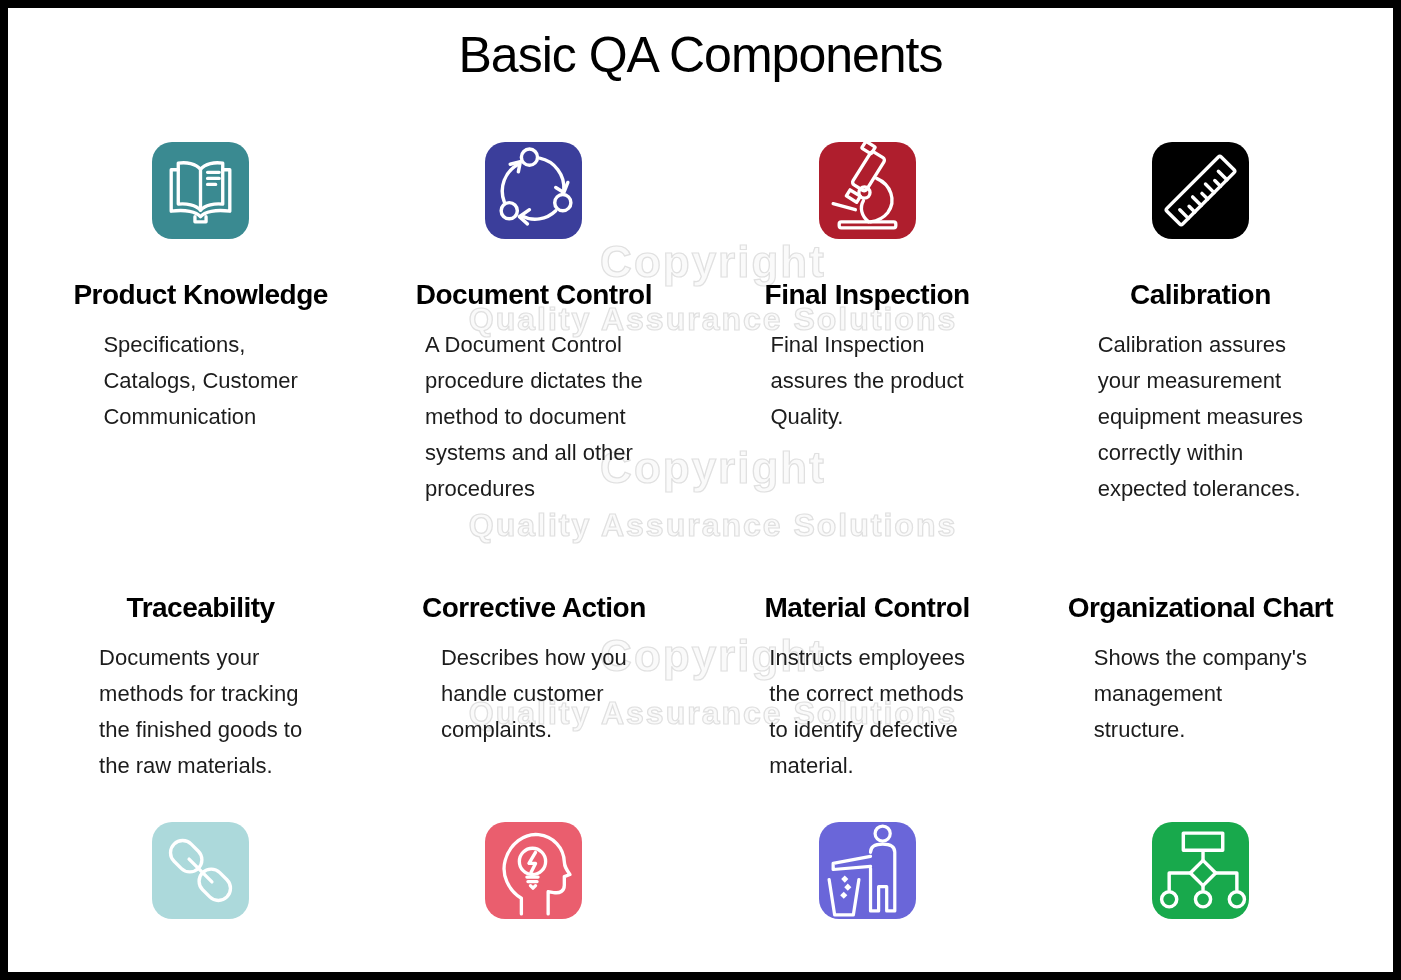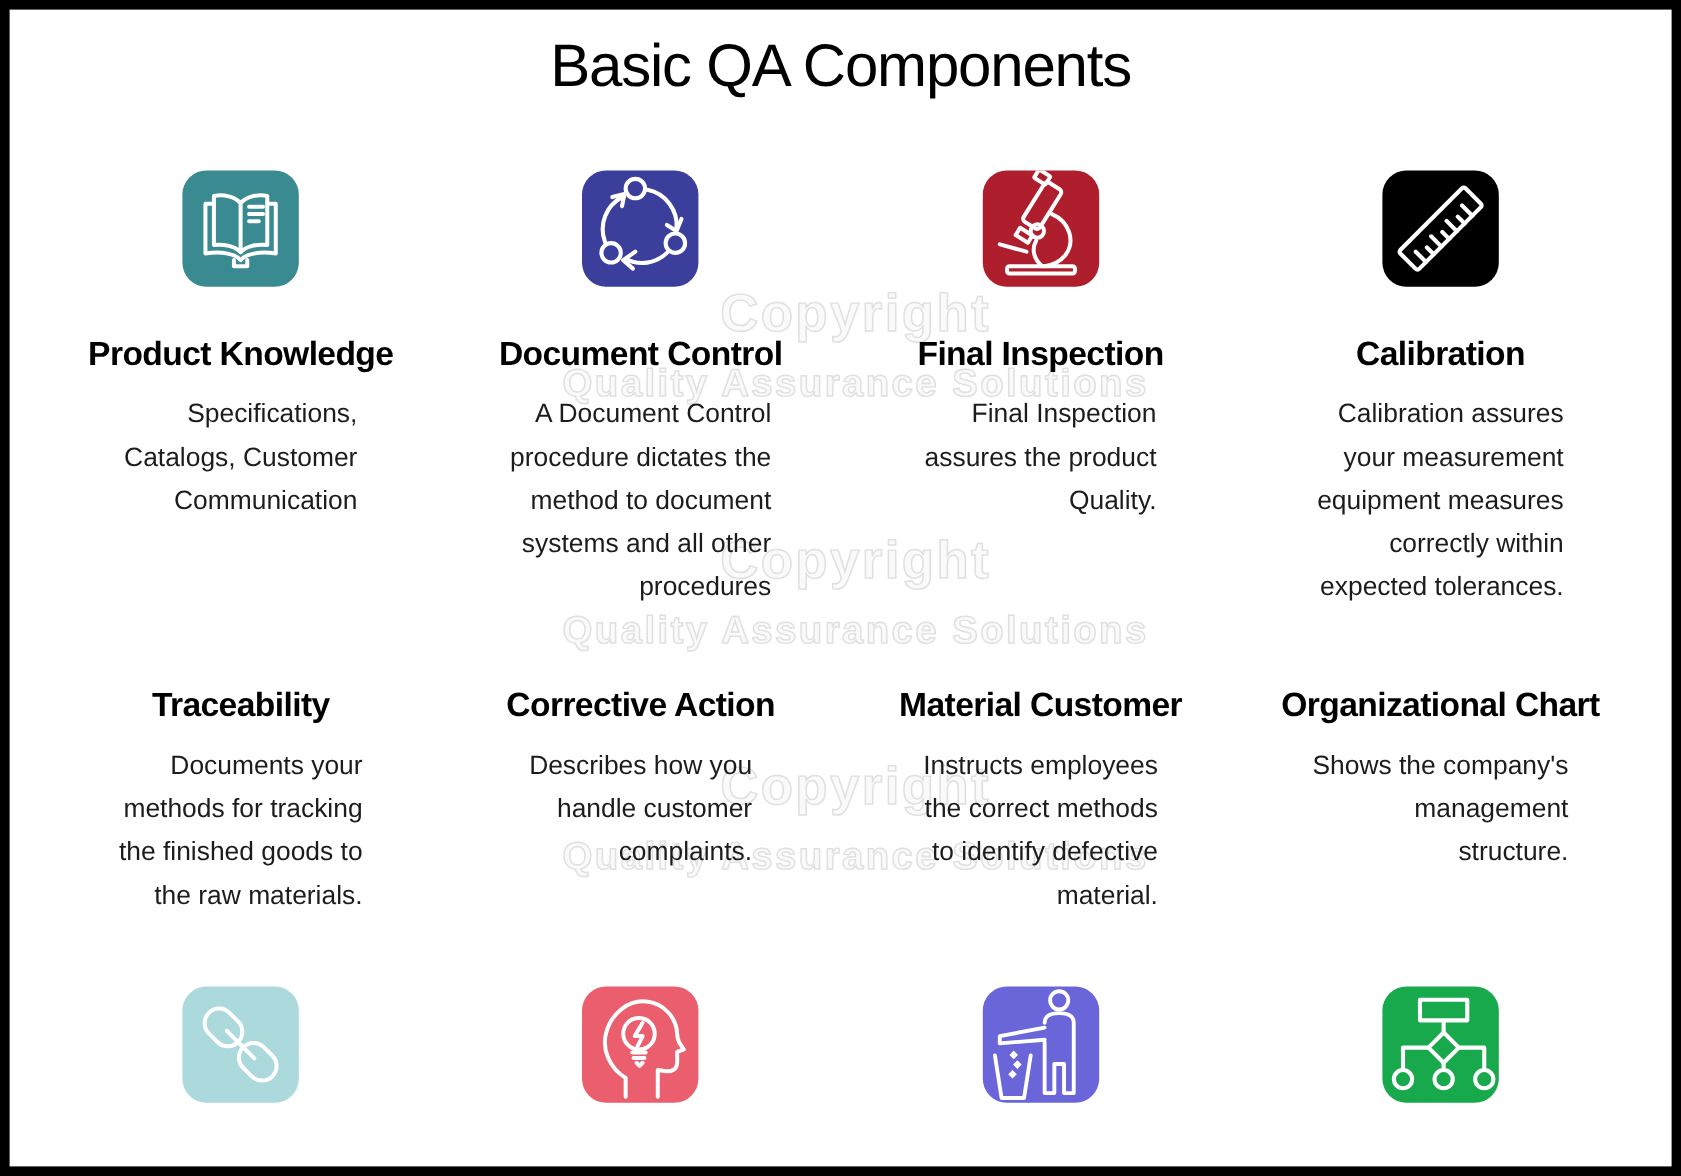--- a/index.html
+++ b/index.html
@@ -46,25 +46,25 @@
     width:97px;height:97px;border-radius:20px;
     display:flex;align-items:center;justify-content:center;
     background:#444;
   }
   .tile svg{width:97px;height:97px;display:block;}
   .text-cell h2{
     margin:0;font-size:28px;line-height:32px;font-weight:bold;color:#000;
     letter-spacing:-0.5px;text-align:center;
   }
   .row-top h2{margin-top:40px;}
-  .row-bottom h2{margin-top:38px;}
+  .row-bottom h2{margin-top:58px;}
   .text-cell p{
     margin:16px auto 0;max-width:300px;
     font-size:22px;line-height:36px;color:#1c1c1c;
-    text-align:right;white-space:pre-line;
+    text-align:left;white-space:pre-line;
   }
 </style>
 </head>
 <body>
 
 <div class="frame">
 
   <div class="watermark-layer">
     <div class="watermark wm-1">
       <div class="wm-line1">Copyright</div>
@@ -177,21 +177,21 @@
 the finished goods to
 the raw materials.</p>
     </div>
     <div class="cell text-cell row-bottom">
       <h2>Corrective Action</h2>
       <p>Describes how you
 handle customer
 complaints.</p>
     </div>
     <div class="cell text-cell row-bottom">
-      <h2>Material Customer</h2>
+      <h2>Material Control</h2>
       <p>Instructs employees
 the correct methods
 to identify defective
 material.</p>
     </div>
     <div class="cell text-cell row-bottom">
       <h2>Organizational Chart</h2>
       <p>Shows the company's
 management
 structure.</p>

